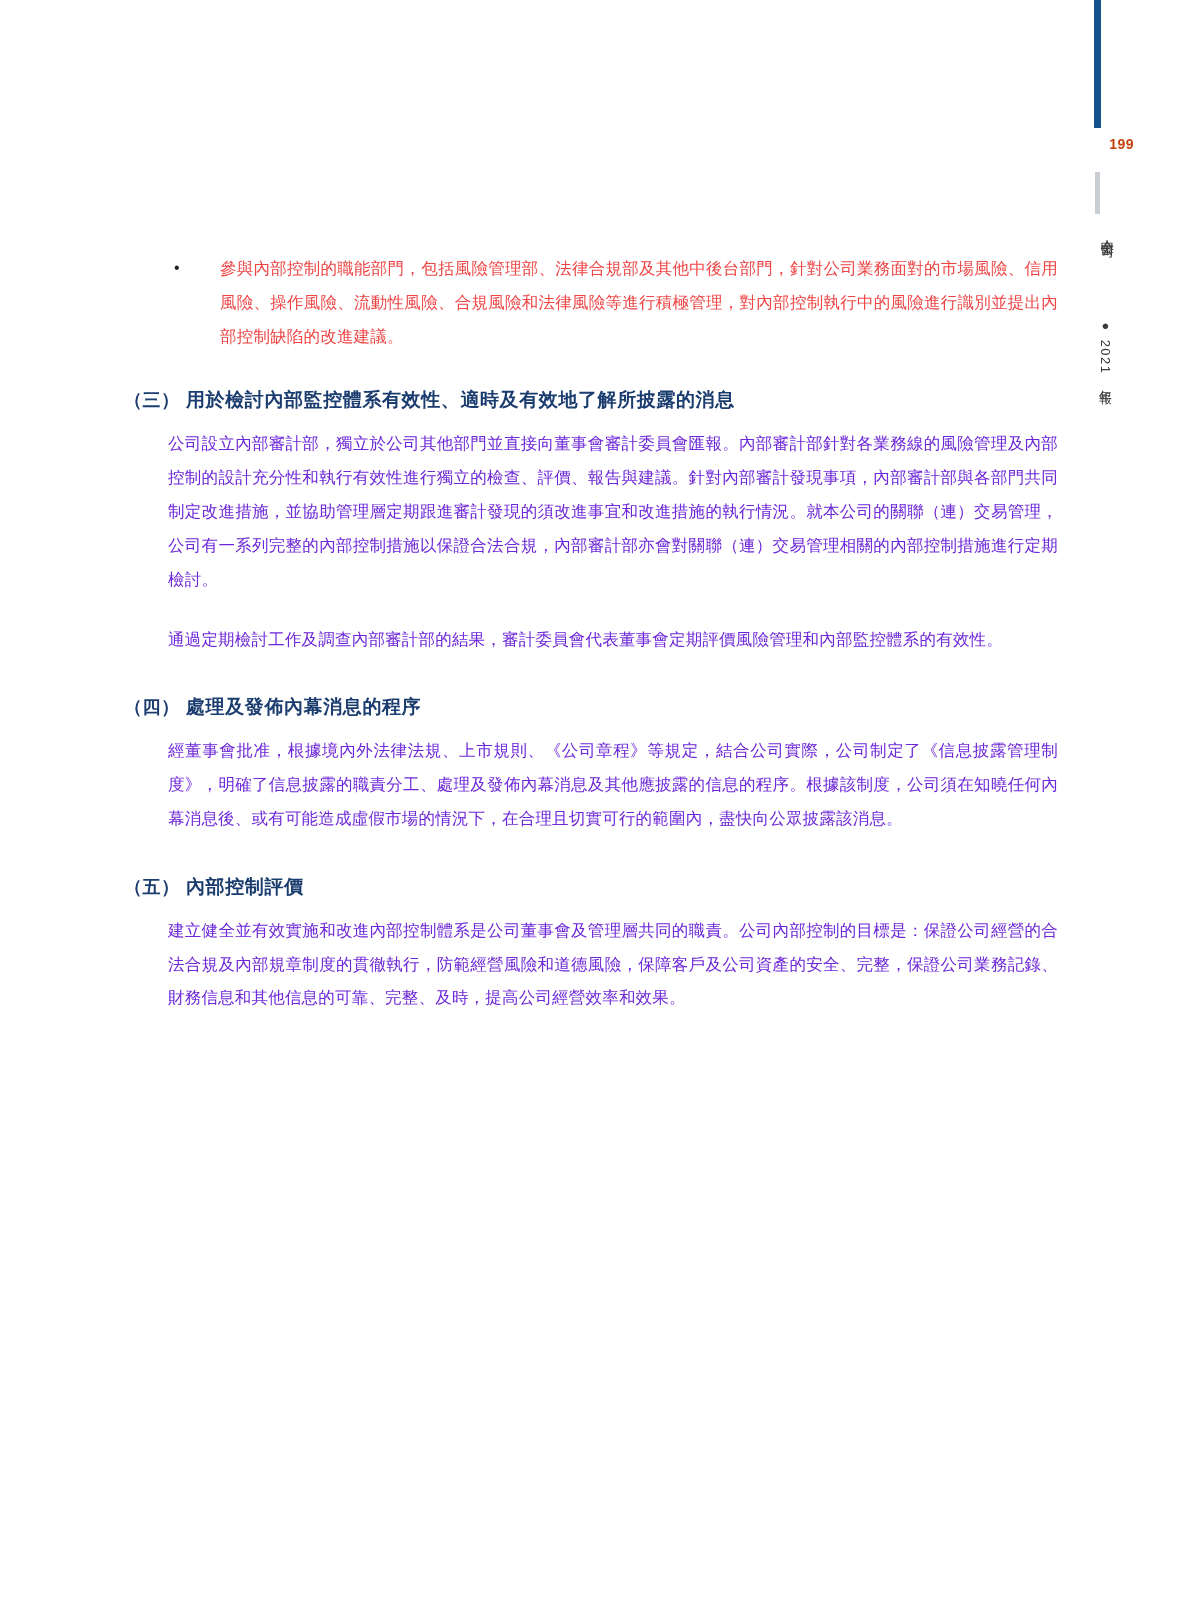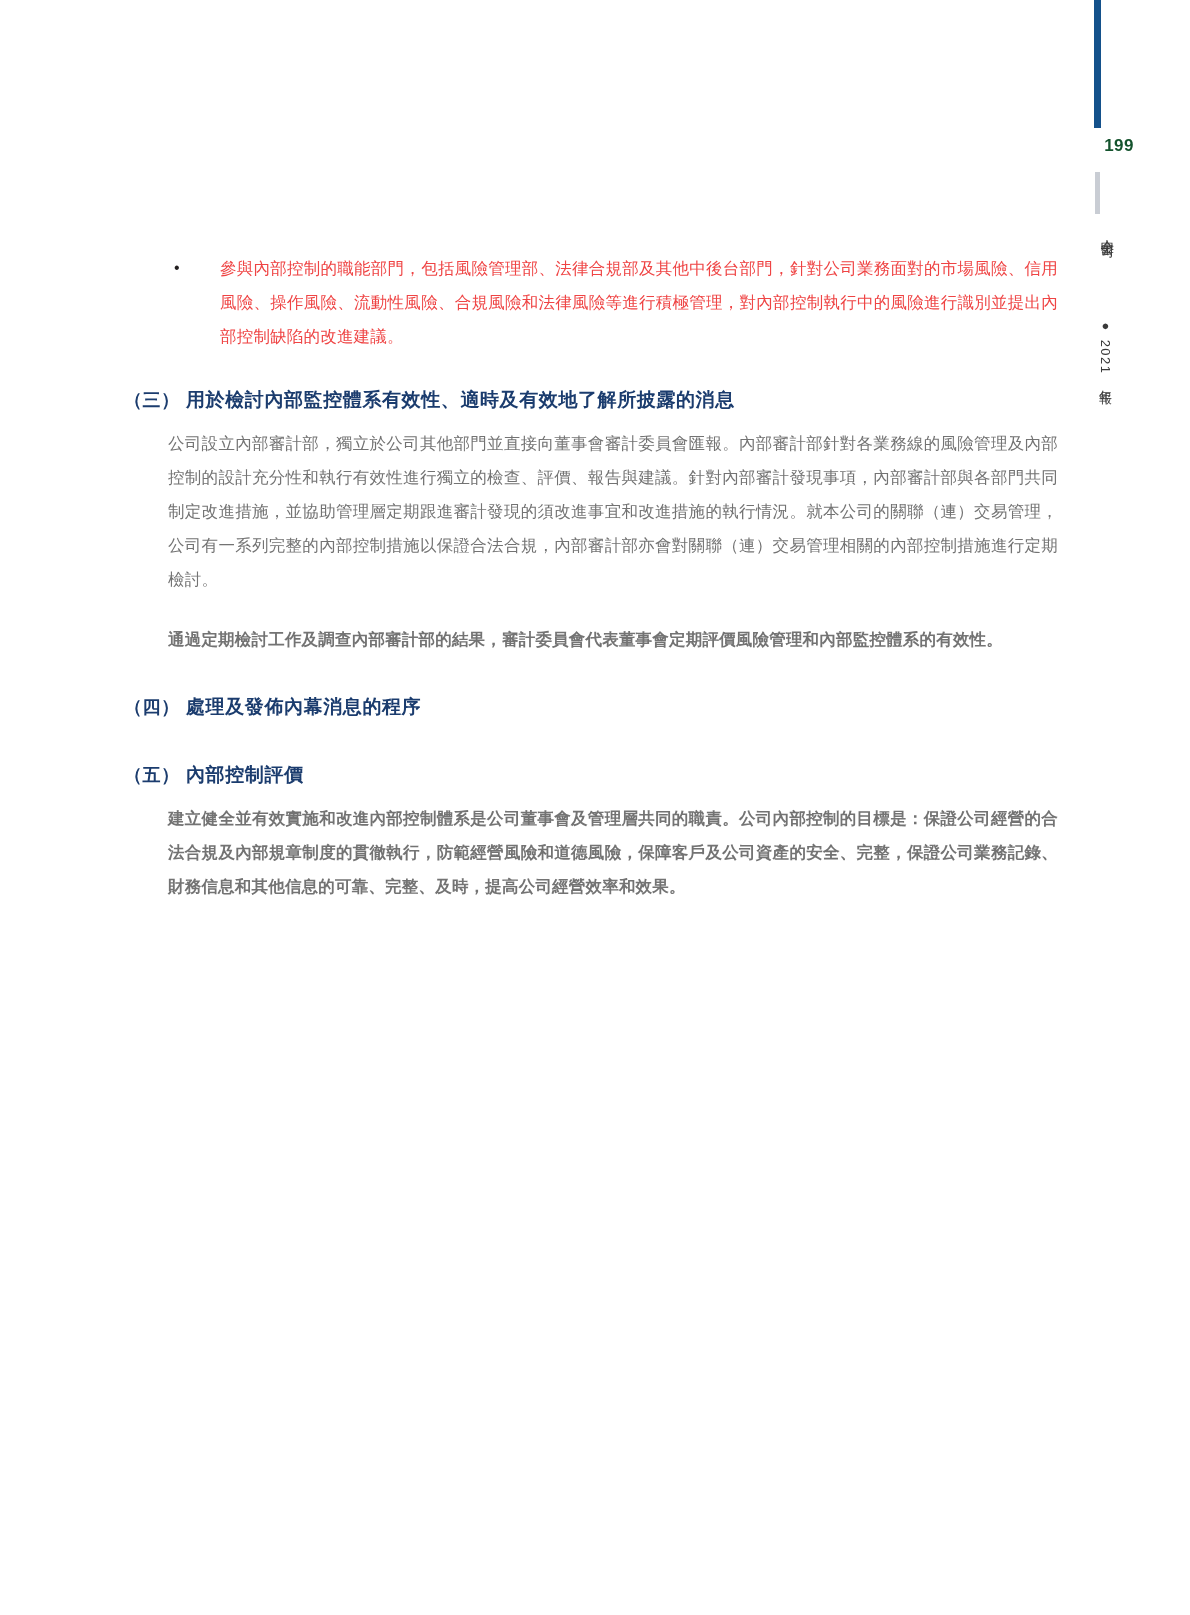--- a/index.html
+++ b/index.html
@@ -31,23 +31,23 @@
     width: 7px;
     height: 128px;
     background: #14518b;
   }
   .rail-page-number {
     position: absolute;
     top: 136px;
     left: -6px;
     width: 60px;
     text-align: right;
-    font-size: 17px;
+    font-size: 14px;
     font-weight: bold;
-    color: #14532d;
+    color: #c2410c;
     letter-spacing: 0.5px;
   }
   .rail-bar-bottom {
     position: absolute;
     top: 172px;
     left: 15px;
     width: 5px;
     height: 42px;
     background: #c9cdd4;
   }
@@ -129,27 +129,26 @@
     width: 62px;
   }
   .section-heading .title {
     color: #1b3c6e;
   }
 
   .para {
     font-size: 16.5px;
     line-height: 2.05;
     text-align: justify;
-    color: #737373;
+    color: #6d28d9;
     margin: 0 0 26px 0;
     letter-spacing: 0.2px;
   }
   .para:last-child {
     margin-bottom: 0;
-    font-weight: bold;
   }
   .section-body {
     padding-left: 0px;
   }
   .gap-after-section {
     height: 28px;
   }
 </style>
 </head>
 <body>
@@ -186,20 +185,21 @@
   </div>
 
   <div class="gap-after-section"></div>
 
   <div class="section">
     <div class="section-heading">
       <span class="num">（四）</span>
       <span class="title">處理及發佈內幕消息的程序</span>
     </div>
     <div class="section-body">
+      <p class="para">經董事會批准，根據境內外法律法規、上市規則、《公司章程》等規定，結合公司實際，公司制定了《信息披露管理制度》，明確了信息披露的職責分工、處理及發佈內幕消息及其他應披露的信息的程序。根據該制度，公司須在知曉任何內幕消息後、或有可能造成虛假市場的情況下，在合理且切實可行的範圍內，盡快向公眾披露該消息。</p>
     </div>
   </div>
 
   <div class="gap-after-section"></div>
 
   <div class="section">
     <div class="section-heading">
       <span class="num">（五）</span>
       <span class="title">內部控制評價</span>
     </div>

